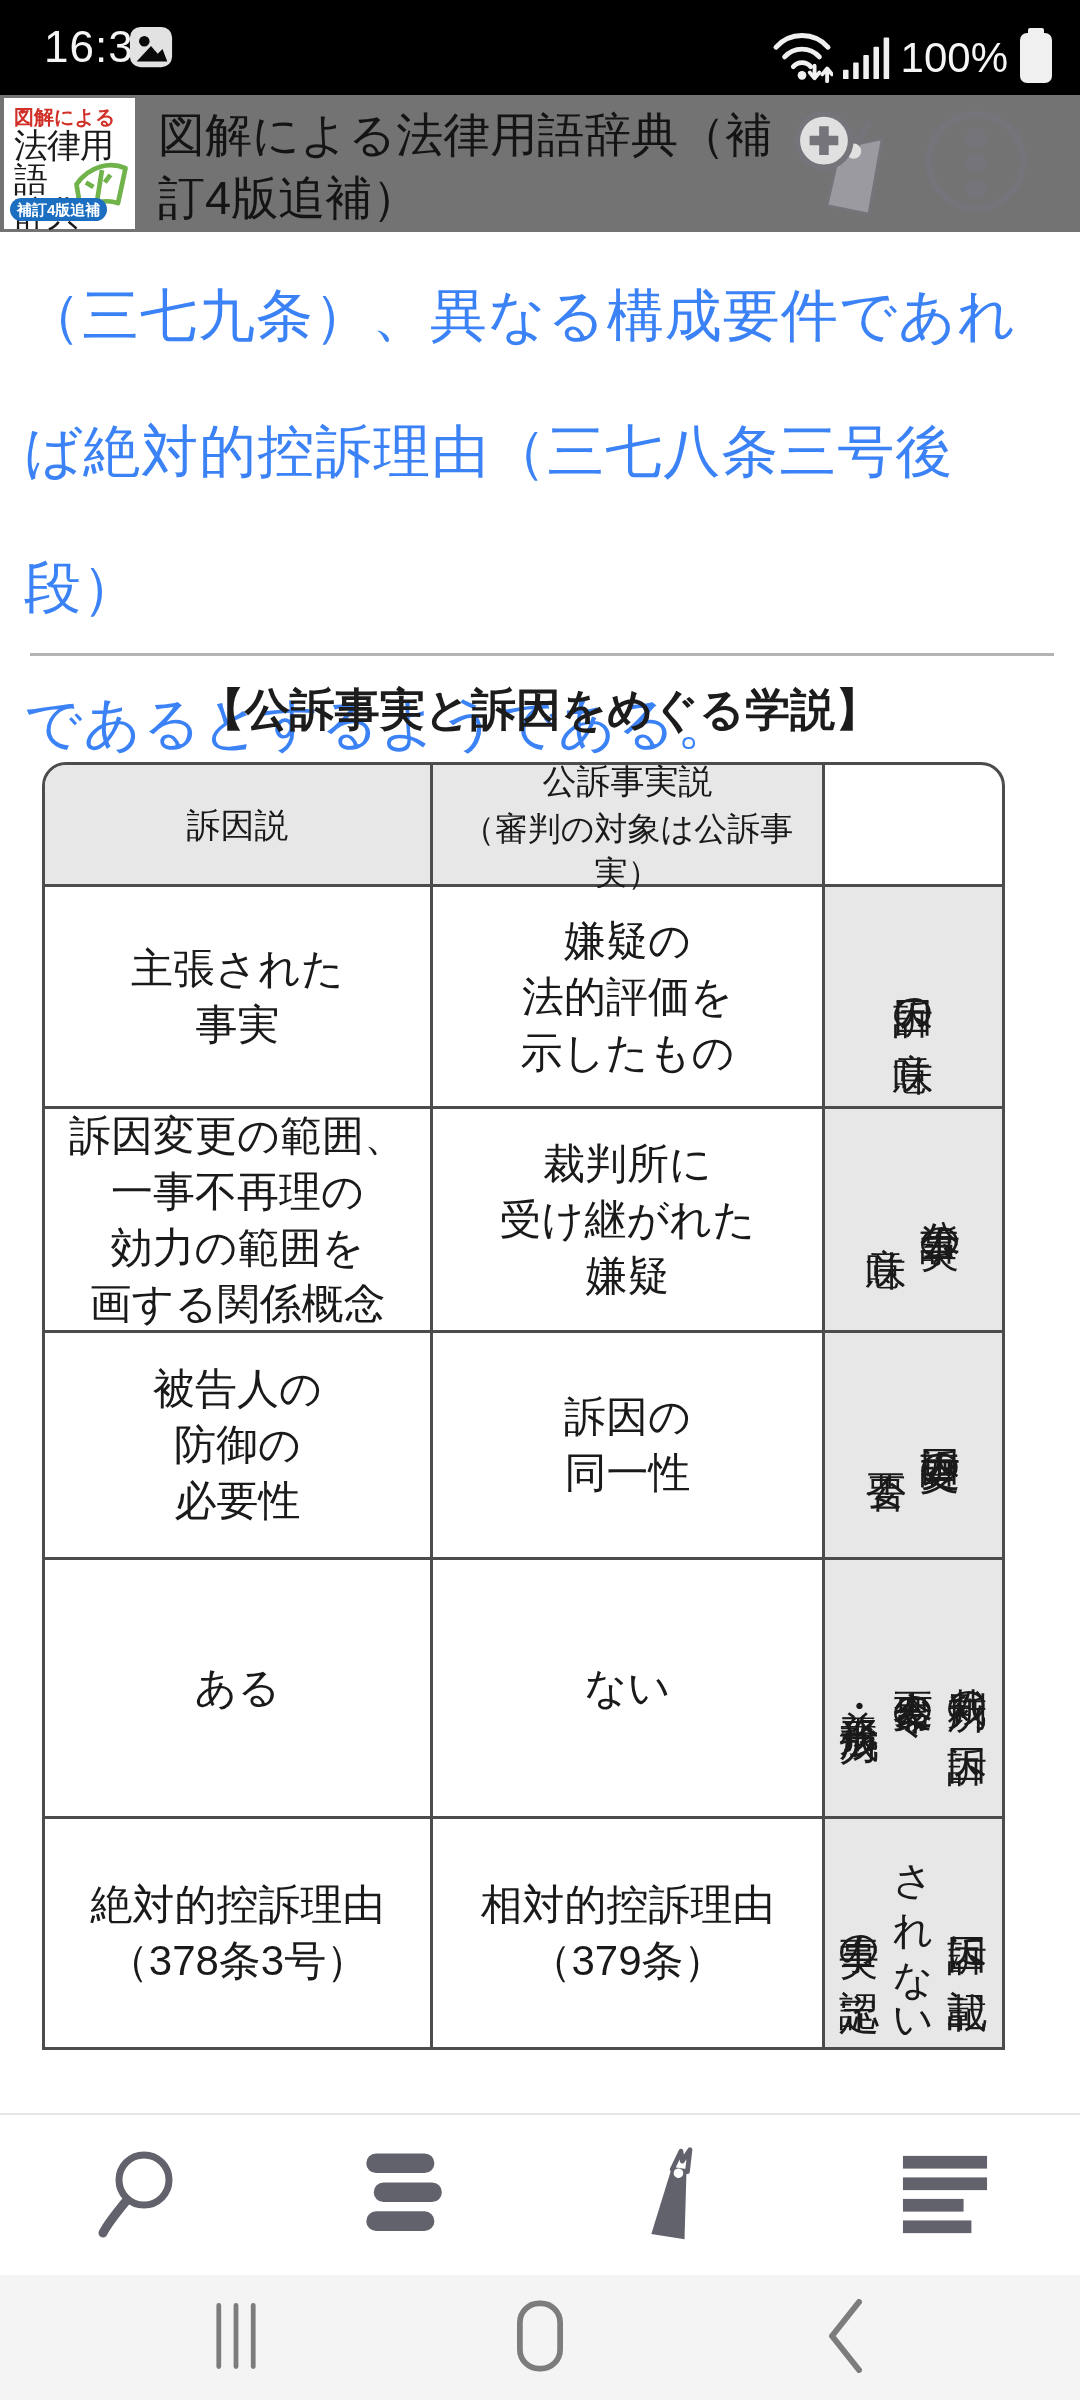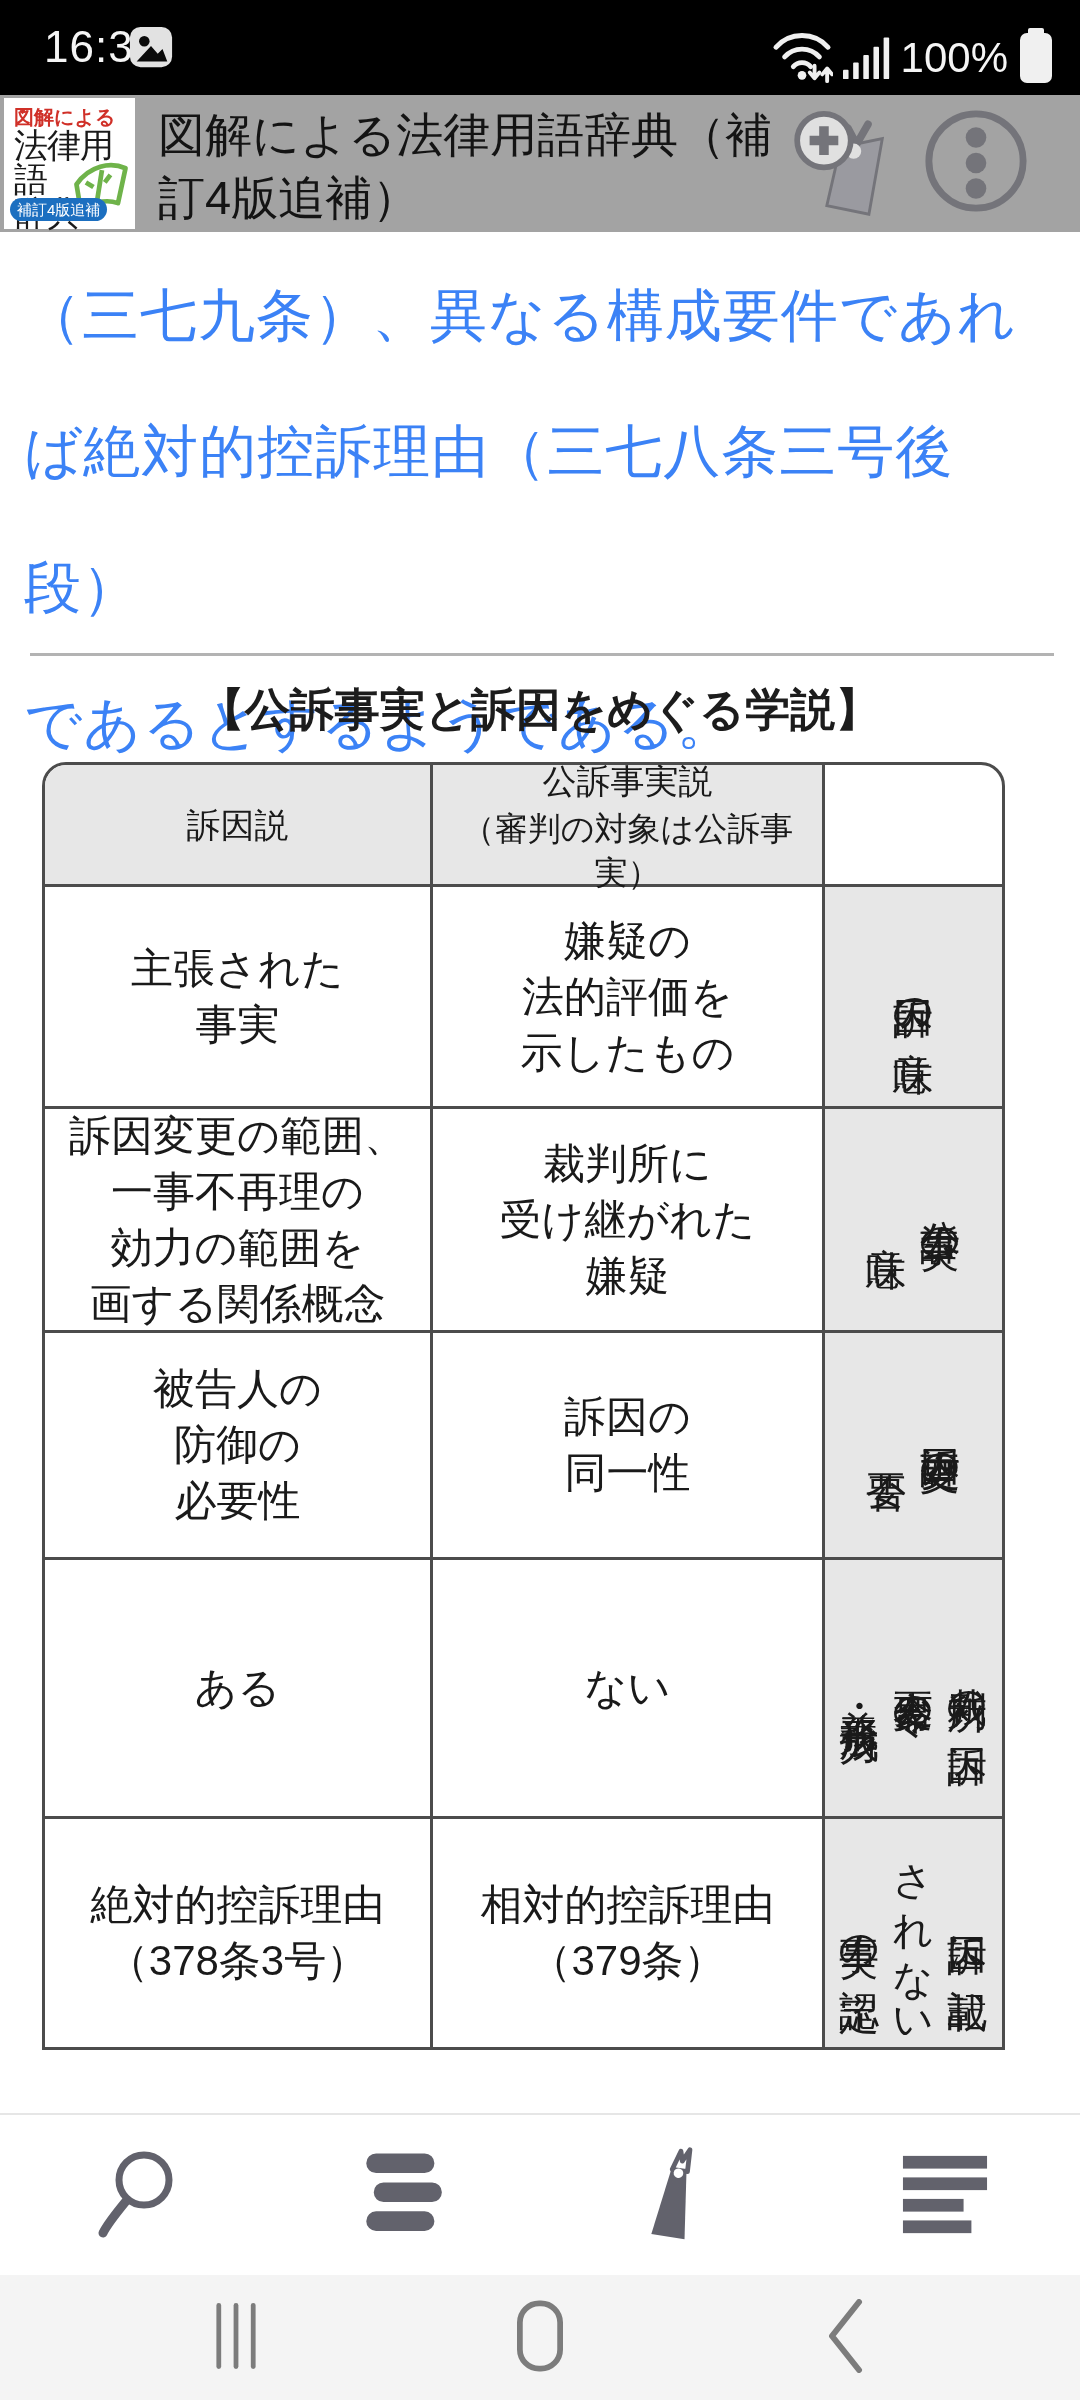--- a/index.html
+++ b/index.html
@@ -8,28 +8,28 @@
   .abs{position:absolute;}
 
   
   .status-bar{left:0;top:0;width:1080px;height:95px;background:#000;}
   .sb-time{left:44px;top:22px;font-size:44px;color:#f5f5f5;letter-spacing:1px;}
   .sb-photo{left:128px;top:24px;}
   .sb-right{right:26px;top:10px;height:95px;display:flex;align-items:center;gap:10px;}
   .sb-pct{font-size:42px;color:#f5f5f5;}
 
   
-  .app-header{left:0;top:95px;width:1080px;height:137px;background:#a3a3a3;}
+  .app-header{left:0;top:95px;width:1080px;height:137px;background:#737373;}
   .app-icon{left:4px;top:3px;width:131px;height:131px;background:#fff;box-sizing:border-box;
     padding:8px 6px 4px 10px;}
   .ai-red{font-size:20px;font-weight:bold;color:#d03028;line-height:22px;}
   .ai-black{font-size:34px;font-weight:normal;color:#1a1a1a;line-height:34px;letter-spacing:-1px;}
   .ai-book{position:absolute;left:68px;top:58px;}
   .ai-badge{position:absolute;left:6px;bottom:8px;background:#1c6fc0;color:#fff;font-size:15px;
-    font-weight:normal;border-radius:13px;padding:3px 7px;line-height:17px;}
+    font-weight:bold;border-radius:13px;padding:3px 7px;line-height:17px;}
   .header-title{left:158px;top:8px;width:645px;font-size:47px;line-height:63px;color:#141414;
     line-break:anywhere;overflow-wrap:anywhere;}
   .hdr-btn{background:none;border:none;padding:0;cursor:pointer;}
   .hdr-bookmark{left:792px;top:14px;}
   .hdr-menu{left:922px;top:12px;}
 
   
   .paragraph{left:24px;top:248px;width:1034px;font-family:"Liberation Serif","DejaVu Serif",serif;
     font-size:57px;line-height:136px;color:#3b82f6;white-space:pre-line;letter-spacing:1px;}
   .divider{left:30px;top:653px;width:1024px;height:3px;background:#b3b3b3;}

